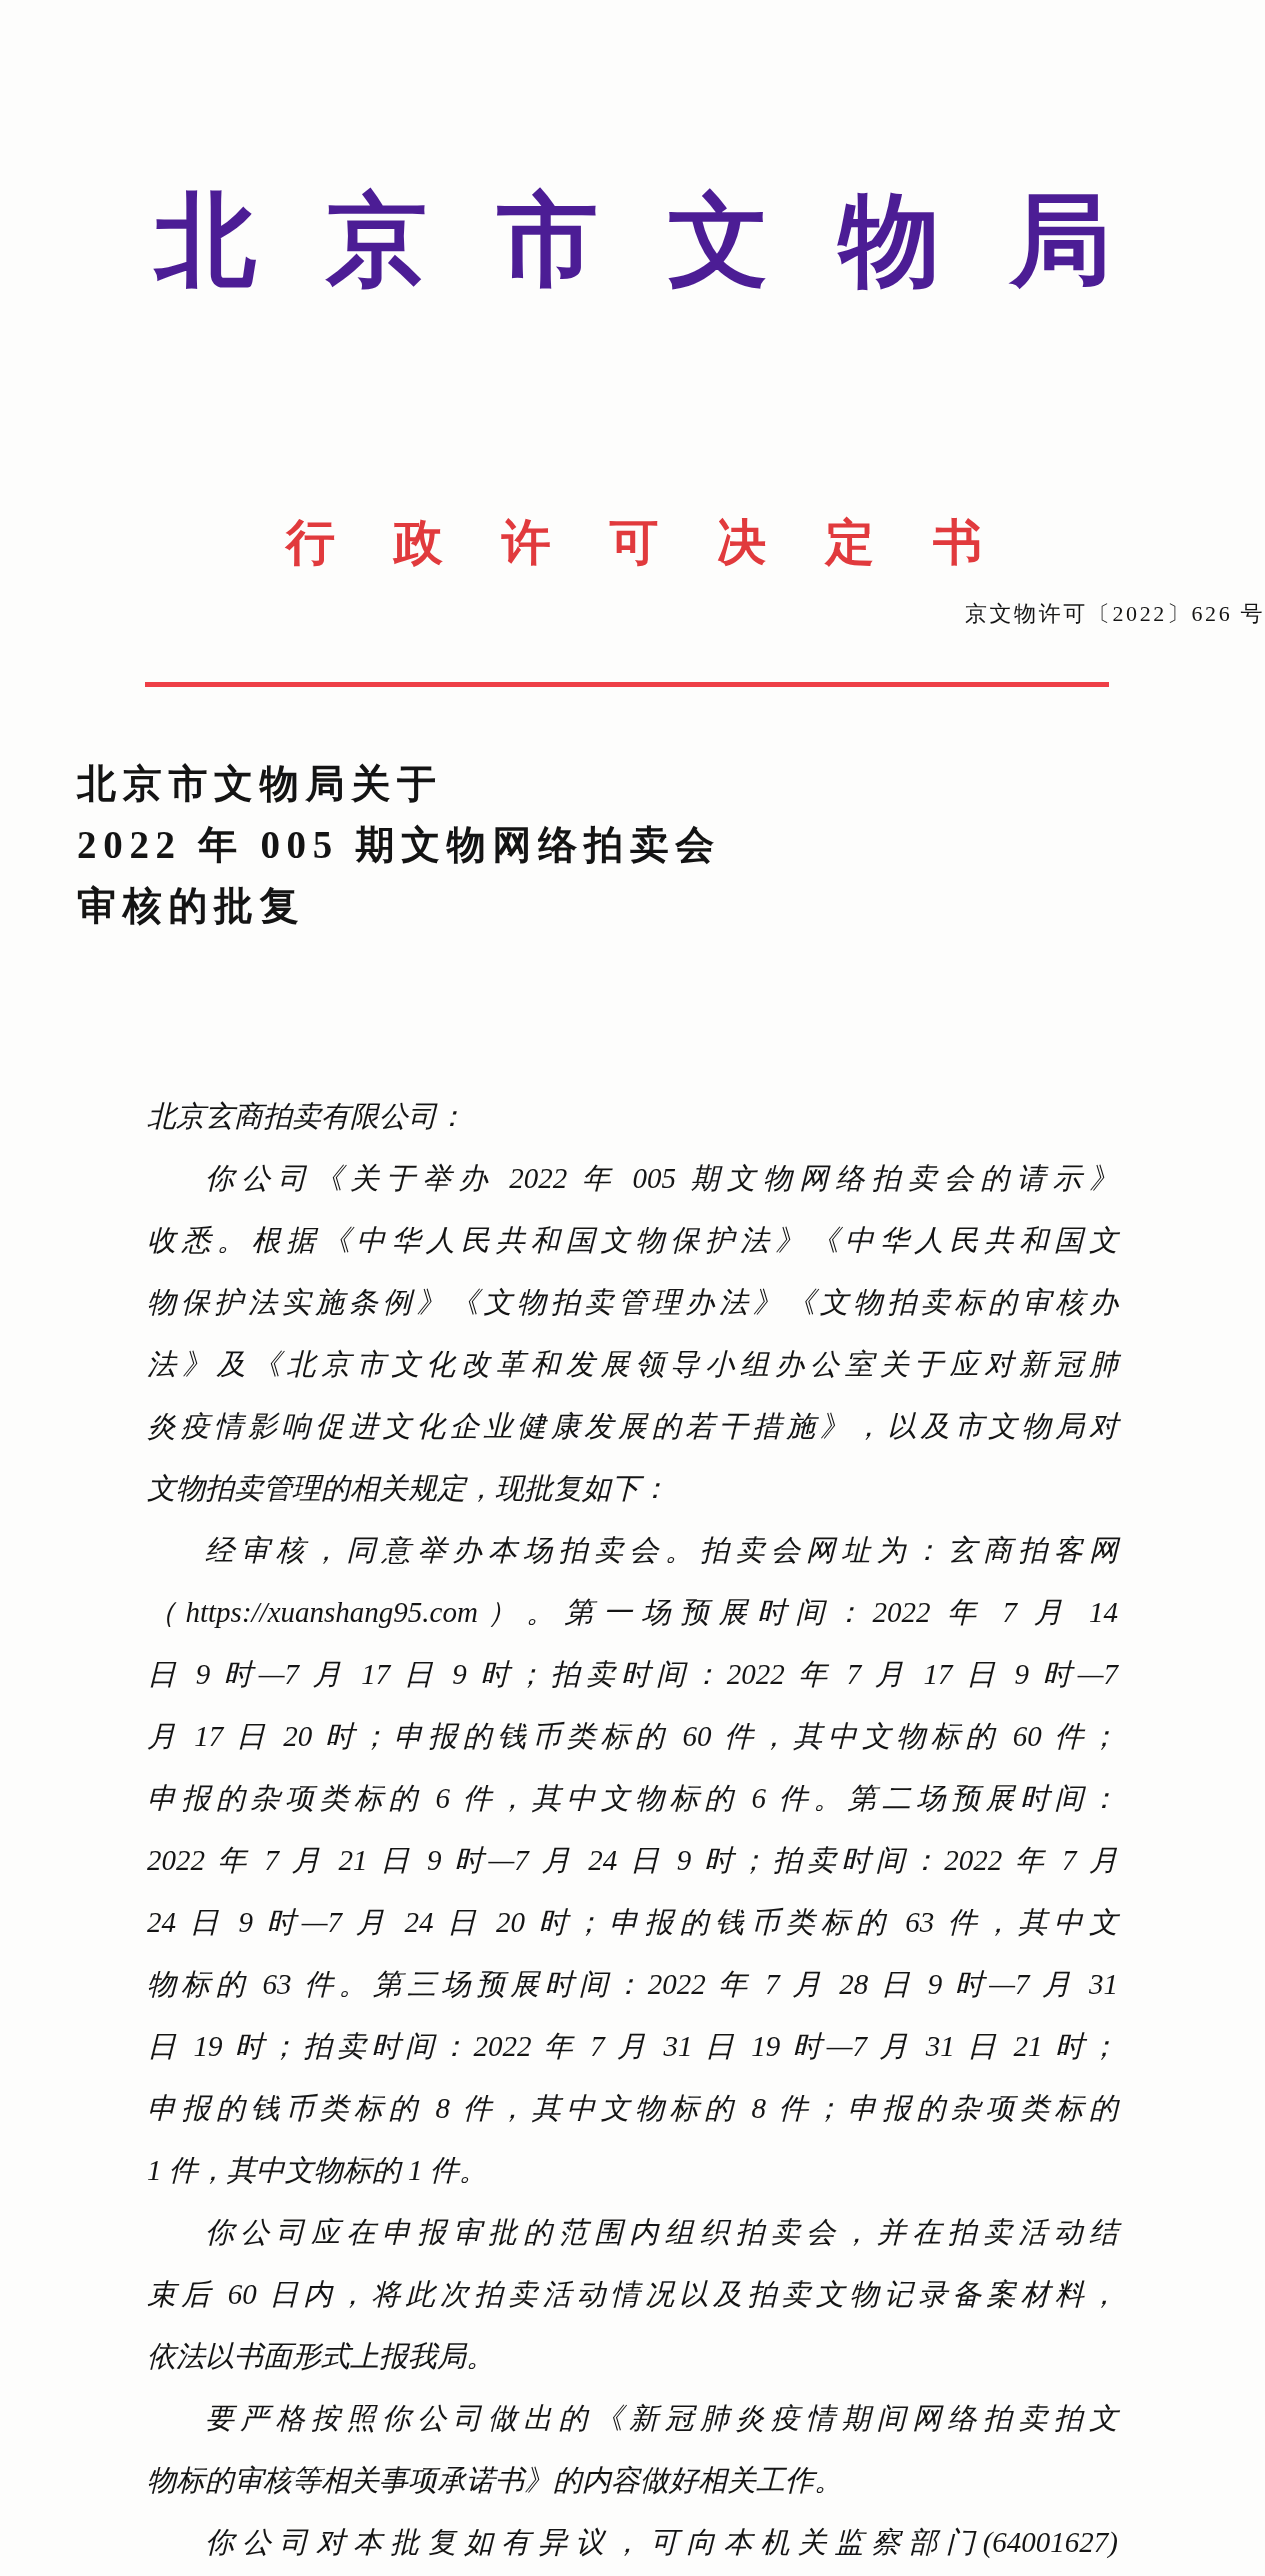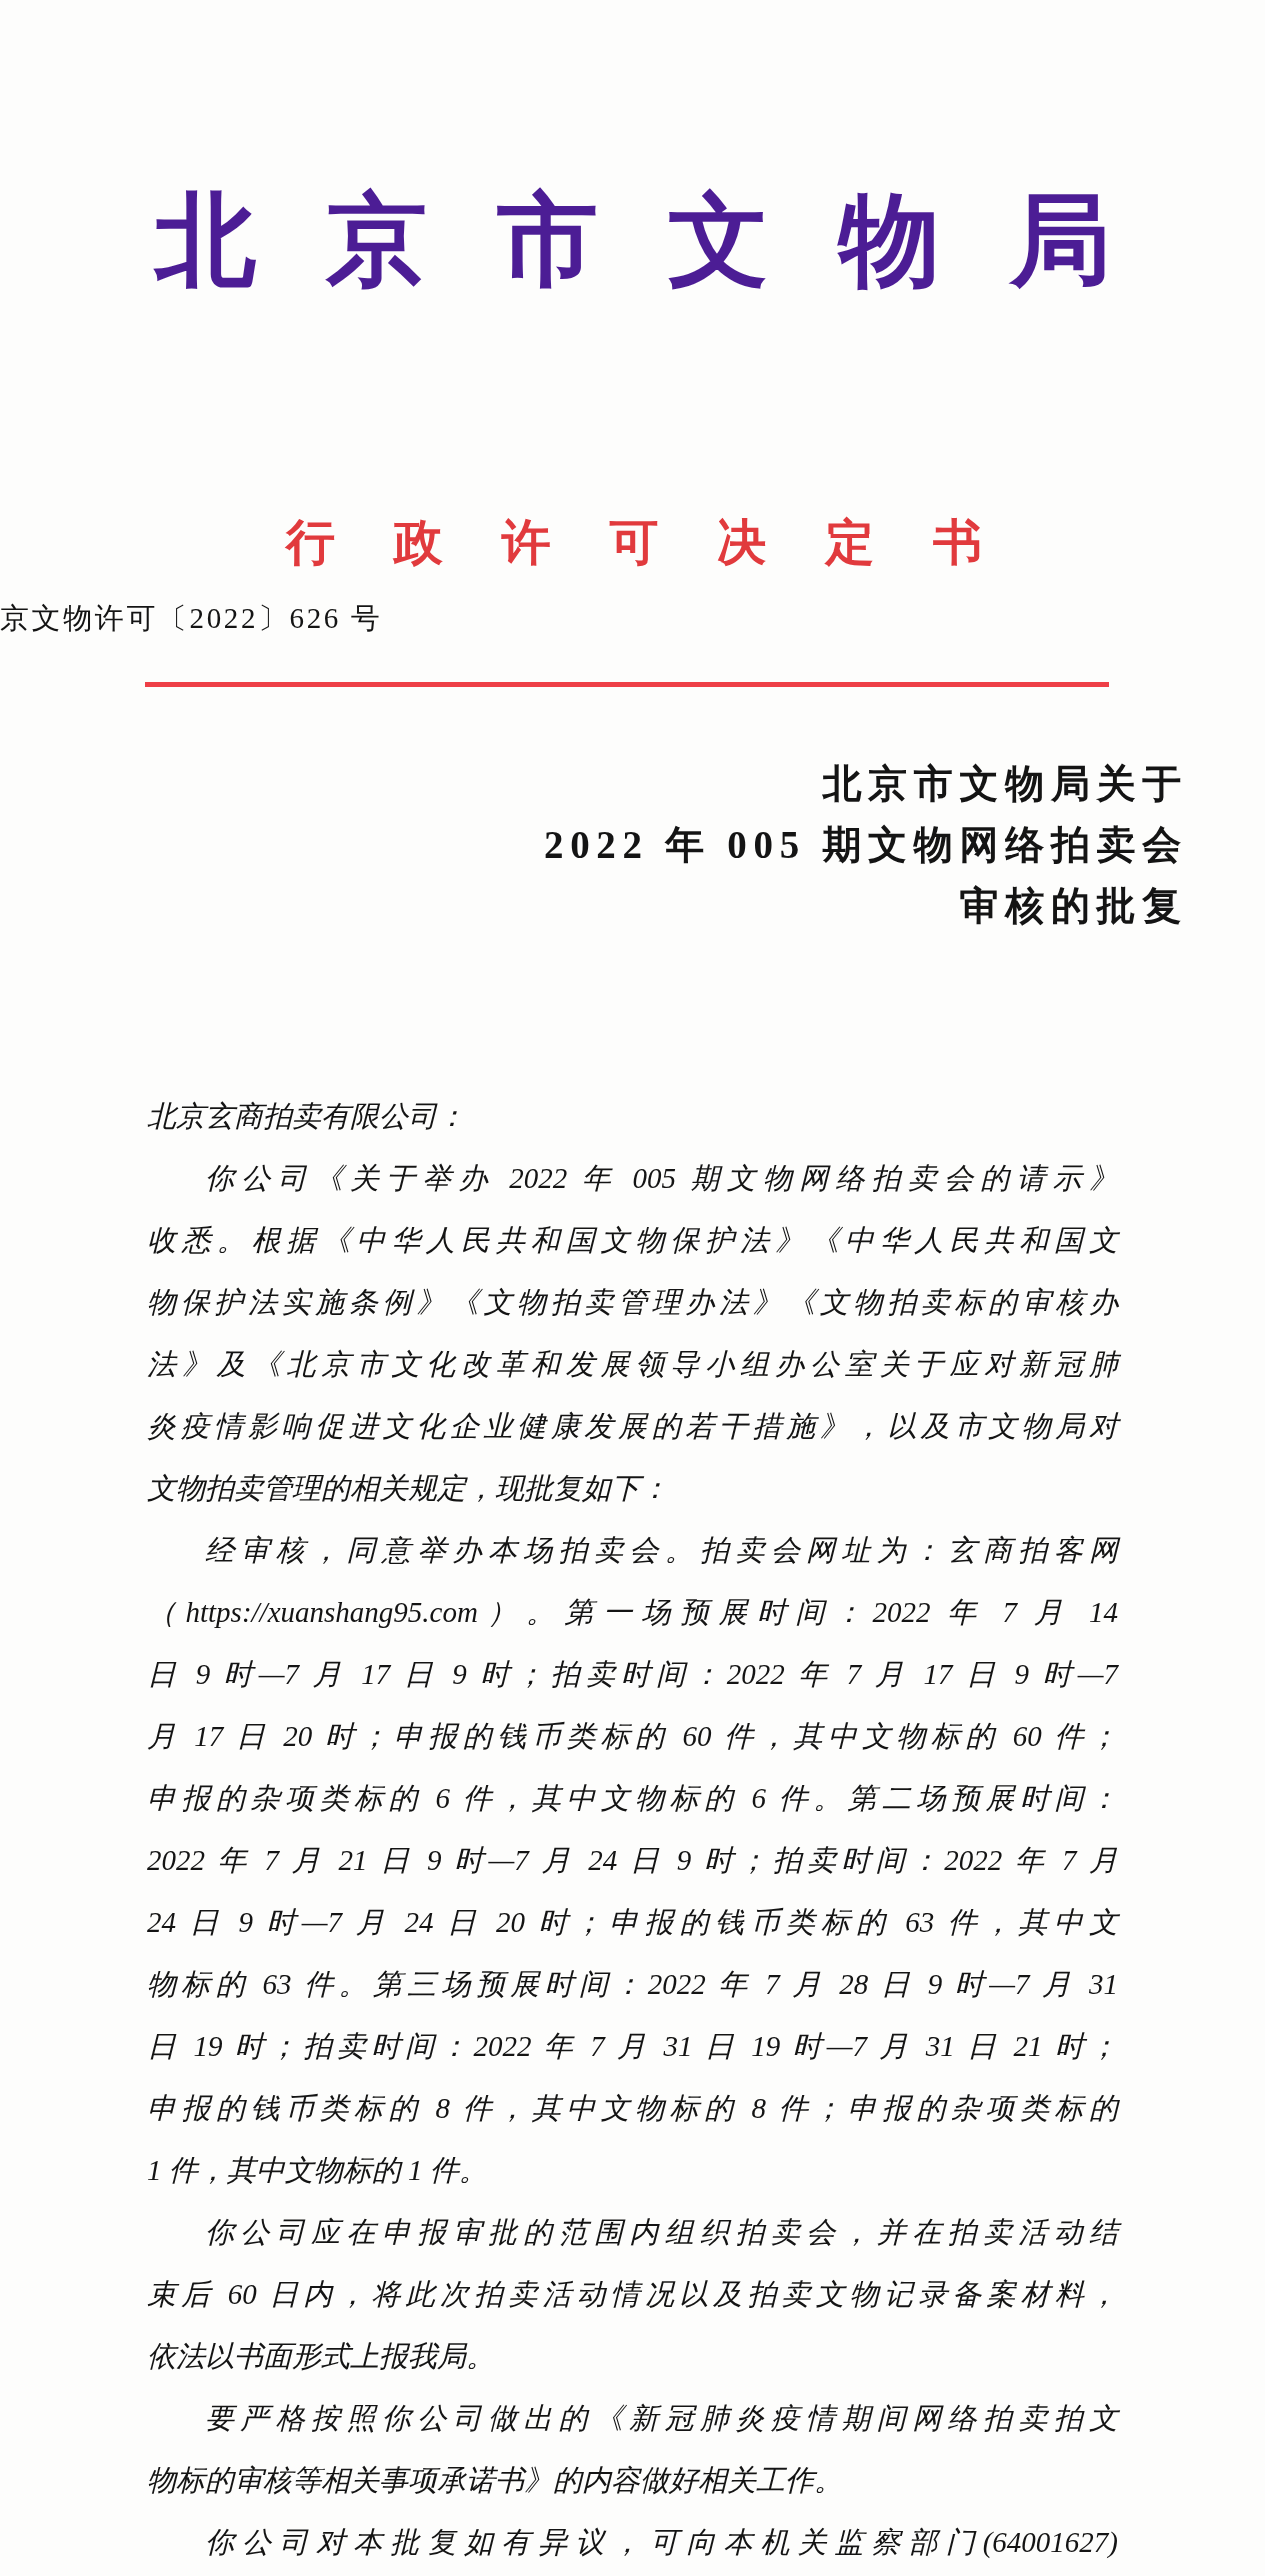--- a/index.html
+++ b/index.html
@@ -14,27 +14,27 @@
     font-size:101px;line-height:1.25;font-weight:600;
     text-align:justify;text-align-last:justify;
   }
   .doctype{
     position:absolute;left:286px;top:511px;width:696px;
     font-size:49px;line-height:1.3;font-weight:600;
     text-align:justify;text-align-last:justify;
   }
   .docnum{
     position:absolute;left:0;top:599px;width:100%;
-    text-align:left;font-size:29px;letter-spacing:2.6px;
+    text-align:right;font-size:22px;letter-spacing:2.6px;
   }
   .redrule{position:absolute;left:145px;top:682px;width:964px;height:4.6px;}
   
   .title{
     position:absolute;left:77px;top:753px;width:1111px;
-    text-align:right;font-weight:700;font-size:39px;line-height:61px;
+    text-align:left;font-weight:700;font-size:39px;line-height:61px;
     letter-spacing:6.7px;
   }
   
   .bodyblock{
     position:absolute;left:147px;top:1085px;width:971px;
     font-size:29px;line-height:62px;
   }
   .bl{text-align:justify;text-align-last:justify;font-style:italic;}
   .bl.end{text-align-last:left;}
   .bl.ind{text-indent:2em;}

